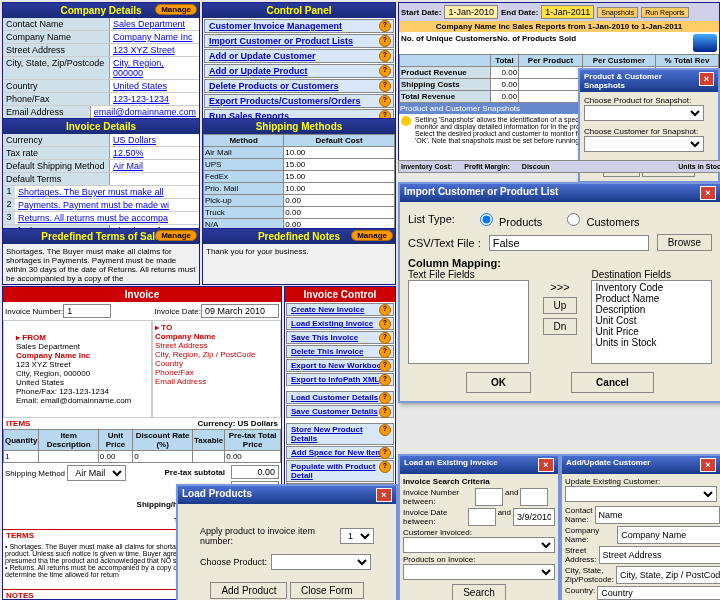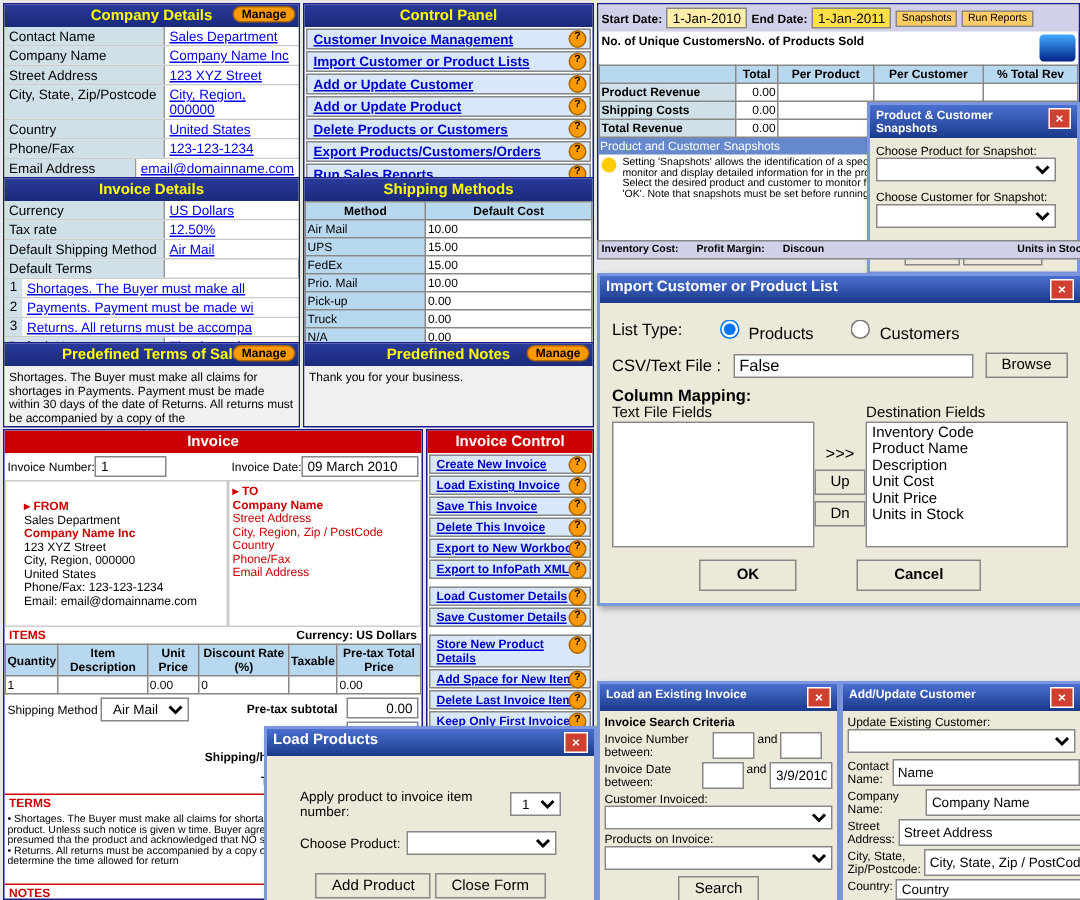--- a/index.html
+++ b/index.html
@@ -278,40 +278,42 @@
     </div>
     <div style="height:3px"></div>
  <div id="ic-g2">
       <div class="cmd" style="font-size:8px">Load Customer Details<span class="q">?</span></div>
       <div class="cmd" style="font-size:8px">Save Customer Details<span class="q">?</span></div>
     </div>
     <div style="height:3px"></div>
  <div id="ic-g3">
       <div class="cmd" style="font-size:8px">Store New Product Details<span class="q">?</span></div>
       <div class="cmd" style="font-size:8px">Add Space for New Item<span class="q">?</span></div>
+      <div class="cmd" style="font-size:8px">Populate with Product Detail<span class="q">?</span></div>
       <div class="cmd" style="font-size:8px">Delete Last Invoice Item<span class="q">?</span></div>
       <div class="cmd" style="font-size:8px">Keep Only First Invoice Item<span class="q">?</span></div>
     </div>
     <div style="height:3px"></div>
  <div class="cmd"><span>Custom Shipping Cost</span><div class="inp" style="width:30px;float:right"></div></div>
  <div class="cmd"><span>Invoice Amount Paid</span><div class="inp" style="width:30px;float:right"></div></div>
  <div style="font-size:7px;text-align:right;padding-right:4px"><input type="checkbox" style=""><span>All Paid</span></div>
  <div class="cmd">Load Invoice Terms &amp; Notes</div>
  <div style="text-align:right;padding:2px"></div>
 </div>
 
 <div class="panel" style="left:398px;top:2px;width:320px;height:158px;font-size:8px">
  <div style="background:#d0d0e8;padding:2px;display:flex;gap:3px;align-items:center">
   <b>Start Date:</b>
       <span class="inp" style="background:#ffeeaa">1-Jan-2010</span>
   <b>End Date:</b>
       <span class="inp" style="background:#fde047">1-Jan-2011</span>
   <span class="btn" style="background:#ffcc66;font-size:7px;padding:1px 3px">Snapshots</span>
   <span class="btn" style="background:#ffcc66;font-size:7px;padding:1px 3px">Run Reports</span>
  </div>
+ <div style="background:#ffcc66;text-align:center;font-weight:bold;padding:1px">Company Name Inc Sales Reports from 1-Jan-2010 to 1-Jan-2011</div>
  <div style="display:flex;padding:2px">
       <div><b>No. of Unique Customers</b></div>
       <div style="width:45%"><b>No. of Products Sold</b></div>
       <div style="margin-left:auto;width:24px;height:18px;background:linear-gradient(#4af,#028);border-radius:3px"></div>
     </div>
  <table class="tbl" id="rep-tbl">
       <tbody>
         <tr>
           <th></th>
           <th>Total</th>
@@ -387,21 +389,21 @@
    <span>List Type:</span>
    <label><input type="radio" checked="" style=""> <span>Products</span></label>
    <label><input type="radio" style=""> <span>Customers</span></label>
   </div>
   <div style="display:flex;gap:8px;align-items:center;margin-top:6px">
    <span>CSV/Text File :</span>
    <input class="inp" style="flex: 1 1 0%; font-size: 11px;" value="False">
    <button class="btn">Browse</button>
   </div>
   <div style="margin-top:6px"><b>Column Mapping:</b></div>
-  <div style="display:flex;gap:0;align-items:center">
+  <div style="display:flex;gap:14px;align-items:flex-start">
    <div style="flex:1">
     <div style="font-size:10px">Text File Fields</div>
     <div class="inp" style="height:80px"></div>
    </div>
    <div style="display:flex;flex-direction:column;gap:4px;align-items:center;padding-top:12px">
     <span>&gt;&gt;&gt;</span>
     <button class="btn">Up</button>
     <button class="btn">Dn</button>
    </div>
    <div style="flex:1">

